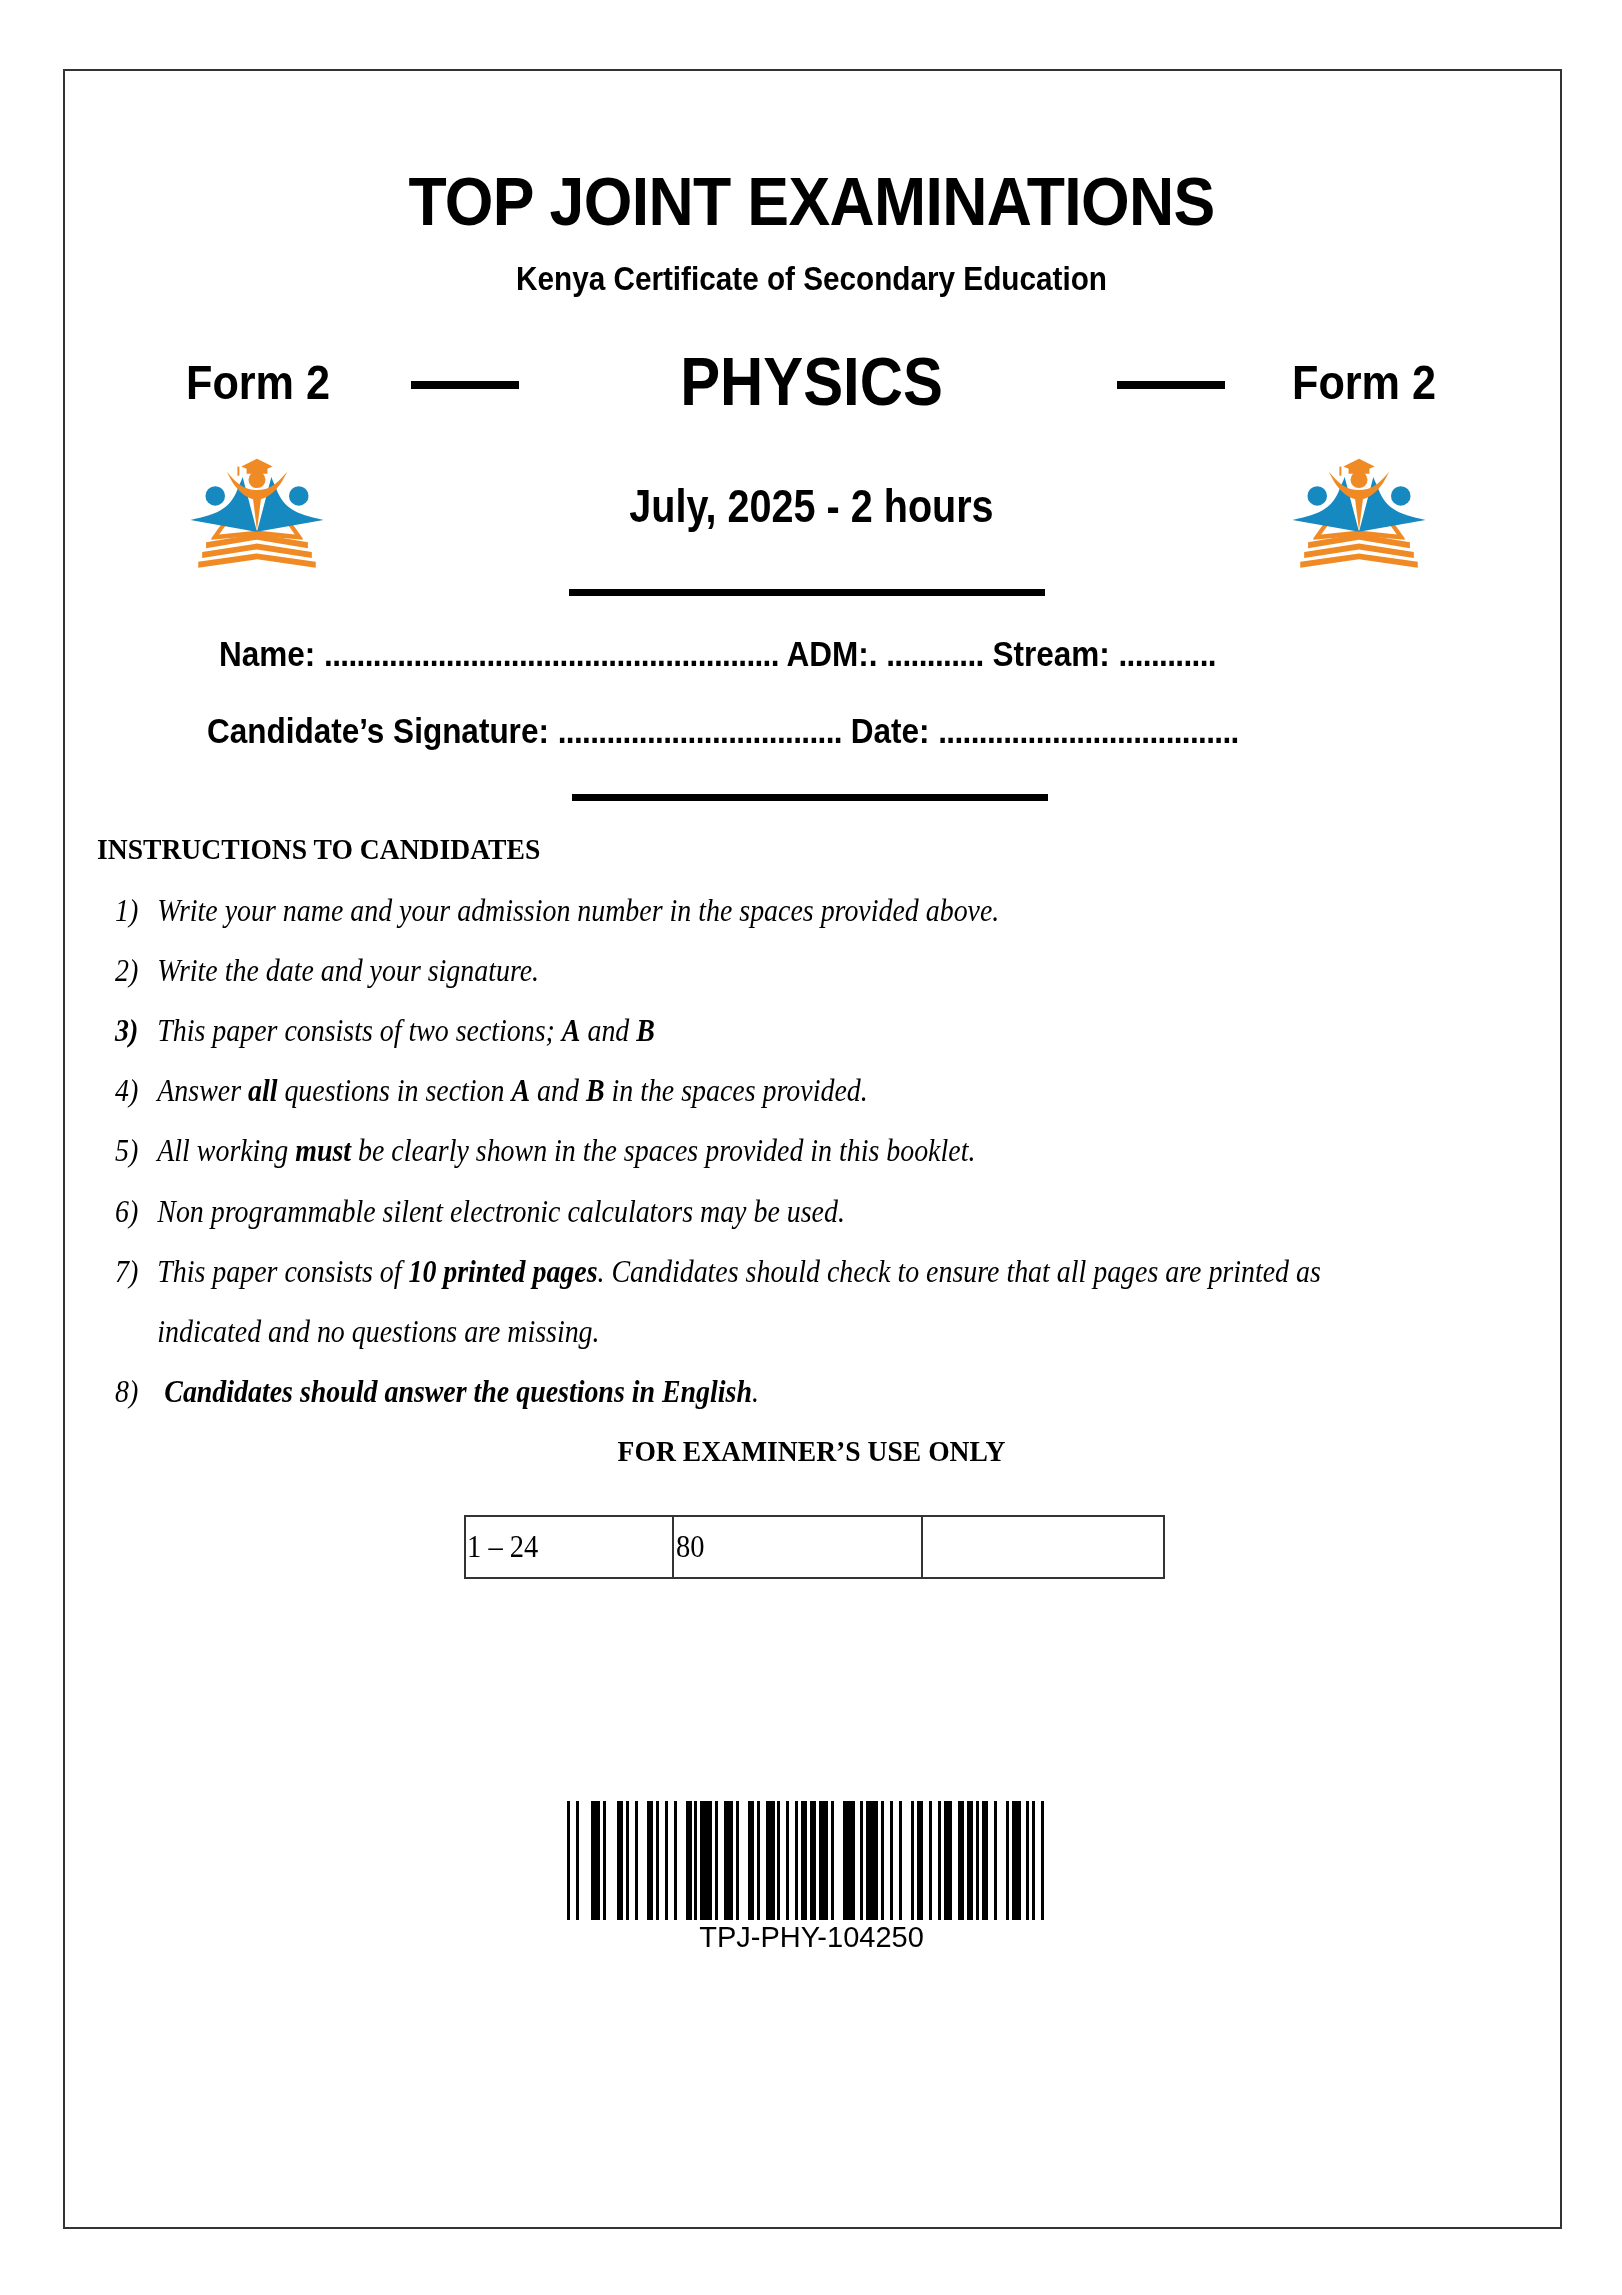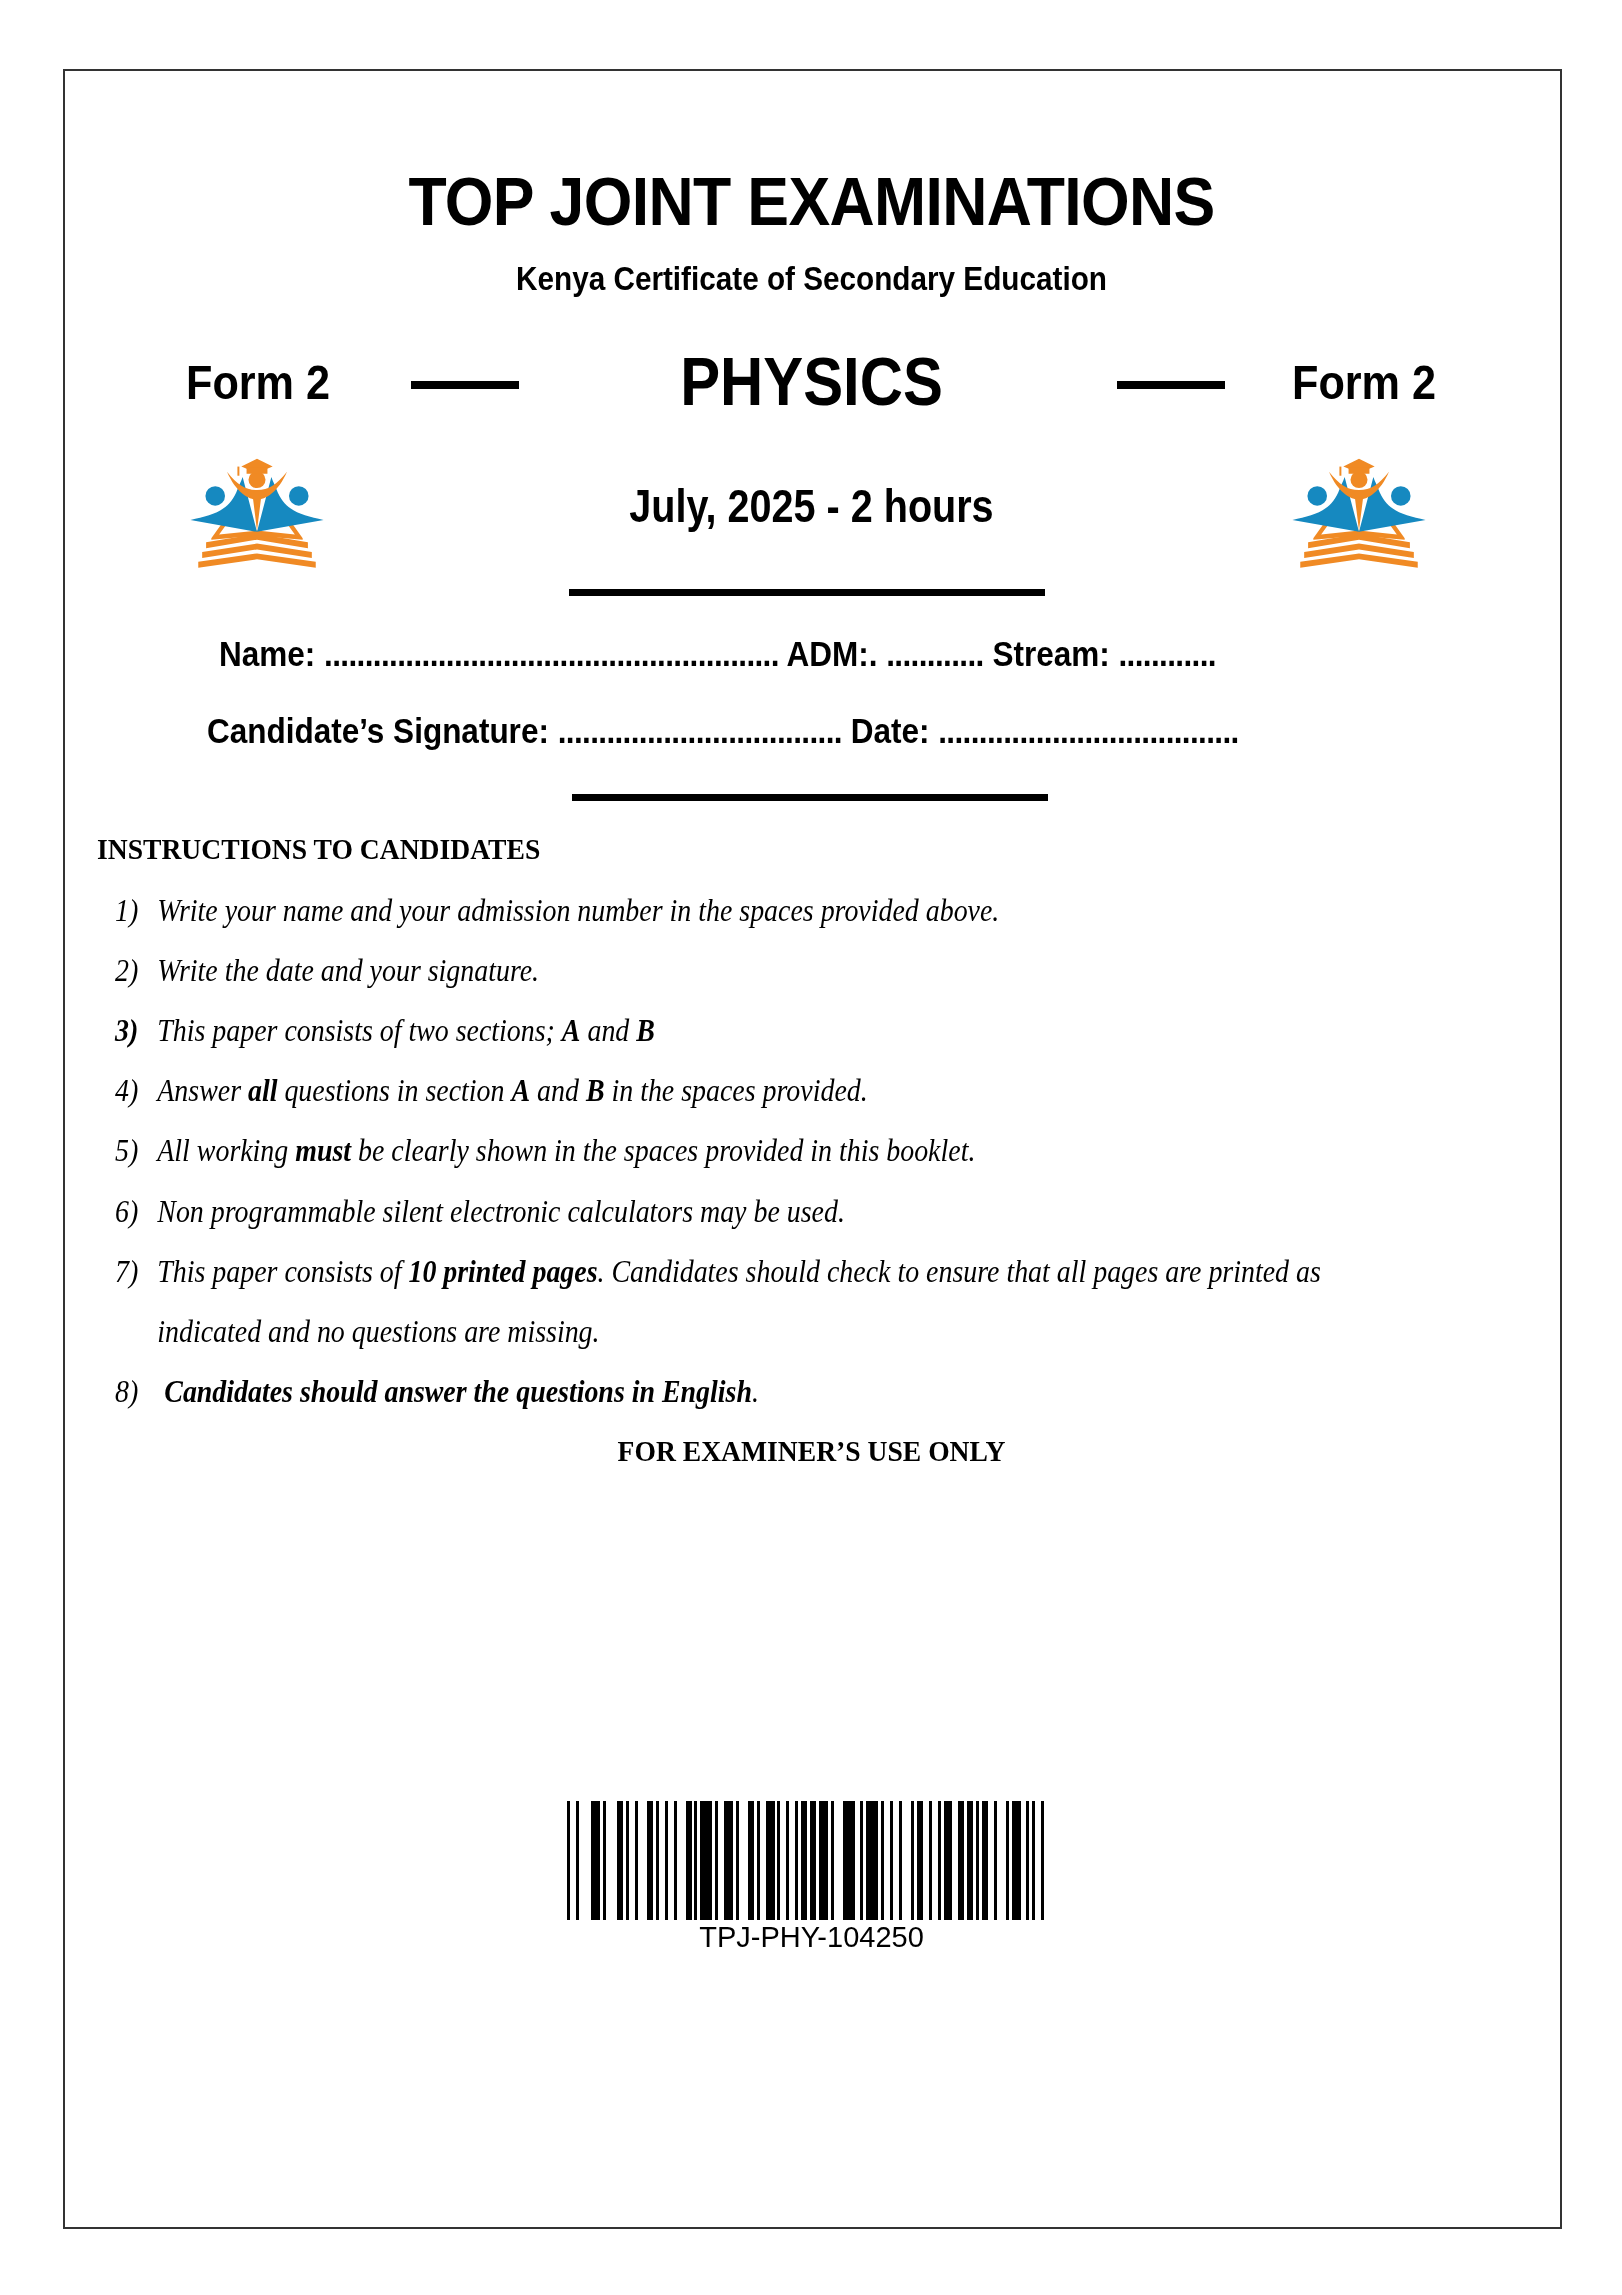--- a/index.html
+++ b/index.html
@@ -169,20 +169,25 @@
   <span class="instr-num"></span><span>indicated and no questions are missing.</span>
 </div>
 <div class="abs instr-item serif" style="top:1376px;">
   <span class="instr-num">8)</span><span>&nbsp;</span><span class="b">Candidates should answer the questions in English</span><span>.</span>
 </div>
 
 <div class="abs examiner-title serif">FOR EXAMINER’S USE ONLY</div>
 
 <table class="score-table serif">
   <tbody>
+  <tr class="row-body">
+    <td class="col-1"><span class="cell-text">1 – 24</span></td>
+    <td class="col-2"><span class="cell-text">80</span></td>
+    <td class="col-3"><span class="cell-text"></span></td>
+  </tr>
 </tbody>
   </table>
 
 <div class="abs barcode" id="barcode">
     <span style="width: 3px; background: rgb(0, 0, 0);"></span>
     <span style="width: 6px; background: rgb(255, 255, 255);"></span>
     <span style="width: 3px; background: rgb(0, 0, 0);"></span>
     <span style="width: 12px; background: rgb(255, 255, 255);"></span>
     <span style="width: 9px; background: rgb(0, 0, 0);"></span>
     <span style="width: 3px; background: rgb(255, 255, 255);"></span>

